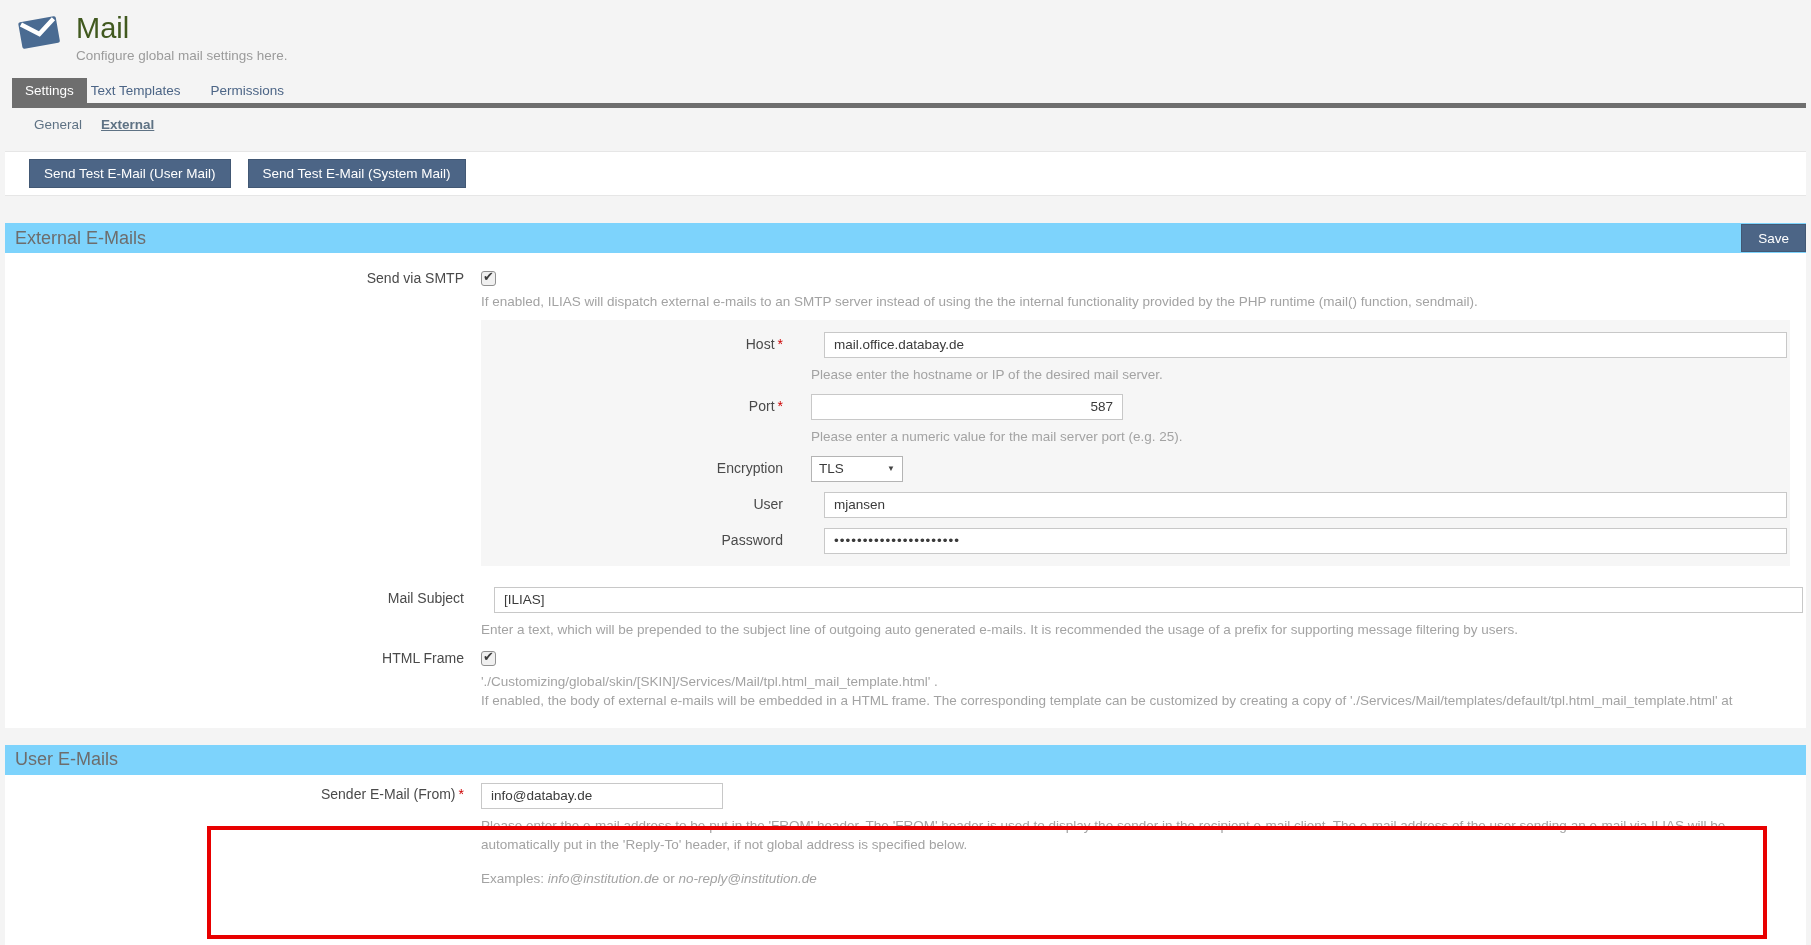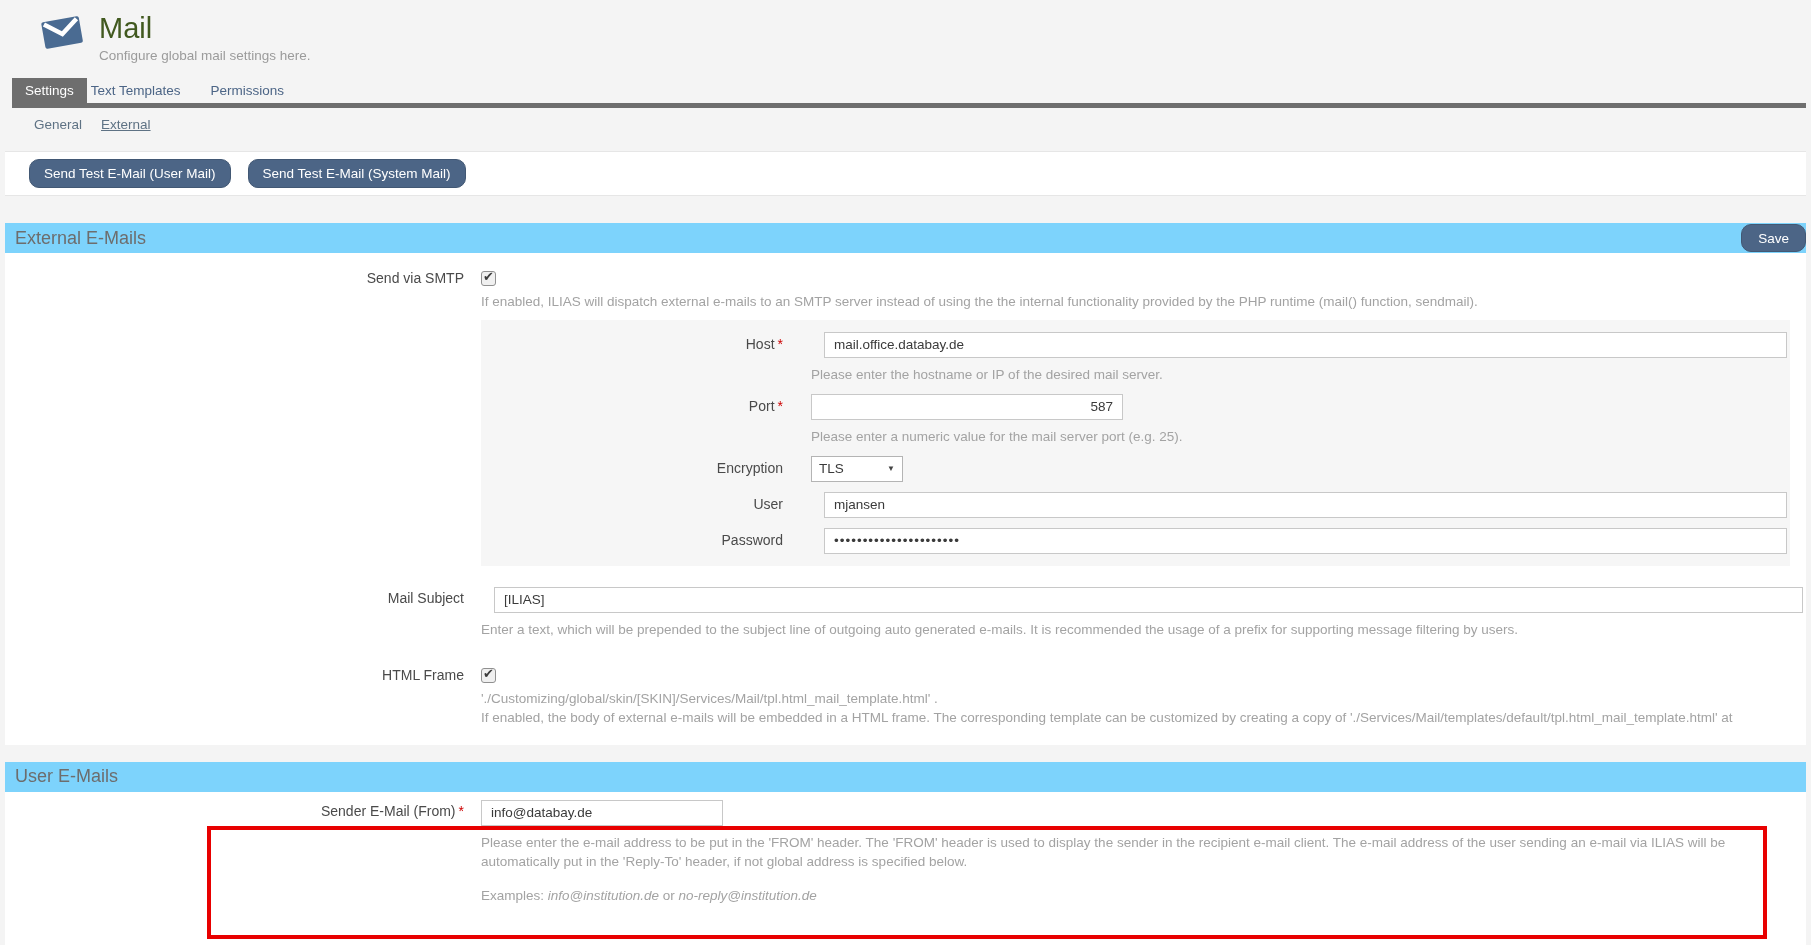--- a/index.html
+++ b/index.html
@@ -4,45 +4,45 @@
 <style>
   * { margin:0; padding:0; box-sizing:border-box; }
   html,body { background:#fff; }
   .page {
     position:relative; width:1811px; height:945px; overflow:hidden;
     background:#f4f4f4;
     font-family:"Liberation Sans", sans-serif;
     color:#4a4a4a;
   }
   
-  .header { display:flex; padding:10px 0 0 16px; gap:14px; height:78px;margin-left:23px; }
+  .header { display:flex; padding:10px 0 0 16px; gap:14px; height:78px; }
   .mailicon { width:46px; height:44px; flex:0 0 46px; }
   .title-block { padding-top:2px; }
   .page-title { font-size:29px; font-weight:400; color:#41591f; line-height:32px; }
   .page-subtitle { font-size:13.5px; color:#9b9b9b; margin-top:4px; }
 
   
   .tabwrap { margin:0 5px 0 12px; }
   .tabs { display:flex; align-items:flex-end; }
   .tab { font-size:13.5px; padding:5px 4px; margin-right:22px; color:#4c6586; cursor:pointer; }
   .tab.active { background:#6e6e6e; color:#fff; padding:5px 13px; margin-right:0; }
   .tabline { height:5px; background:#6e6e6e; }
   .subtabs { display:flex; gap:19px; margin:9px 0 0 22px; }
   .subtab { font-size:13.5px; color:#5e7284; cursor:pointer; }
-  .subtab.active { text-decoration:underline; }
+  .subtab.active { text-decoration:underline;font-weight:bold; }
 
   
   .toolbar {
     margin-top:19px; background:#fff;
     border-top:1px solid #e6e6e6; border-bottom:1px solid #e6e6e6;
     padding:7px 0 7px 24px; display:flex; gap:17px;
   }
   .btn {
     display:inline-block; background:#4c6586; color:#fff; border:1px solid #425874;
-    font-size:13.5px; padding:6px 14px; border-radius:10px; cursor:pointer;
+    font-size:13.5px; padding:6px 14px; border-radius:0; cursor:pointer;
     font-family:"Liberation Sans", sans-serif;
   }
 
   
   .main { margin:0 5px; }
   .section { margin-top:27px; }
   .section2 { margin-top:17px; }
   .sect-head {
     background:#7dd3fc; height:30px; display:flex; align-items:center;
     justify-content:space-between; padding-left:10px;
@@ -81,21 +81,21 @@
   .pw-input { letter-spacing:1px; font-size:11px; padding-top:6px; }
   .sender-input { width:242px; }
   .select {
     width:92px; height:26px; background:#fff; border:1px solid #b4b4b4;
     font-size:13.5px; color:#3a3a3a; display:flex; align-items:center;
     justify-content:space-between; padding:0 7px; cursor:pointer;
   }
   .select .arrow { font-size:8px; color:#444; }
 
   .gap-row { margin-top:21px; }
-  .gap-row-lg { margin-top:25px; }
+  .gap-row-lg { margin-top:8px; }
   .examples { font-size:13.5px; color:#a3a3a3; margin-top:17px; }
   .examples em { }
   .reply-block { margin-top:37px; }
 
   
   .red-box {
     position:absolute; left:207px; top:826px; width:1560px; height:113px;
     border:4px solid #e80000; pointer-events:none; z-index:10;
   }
 </style>

